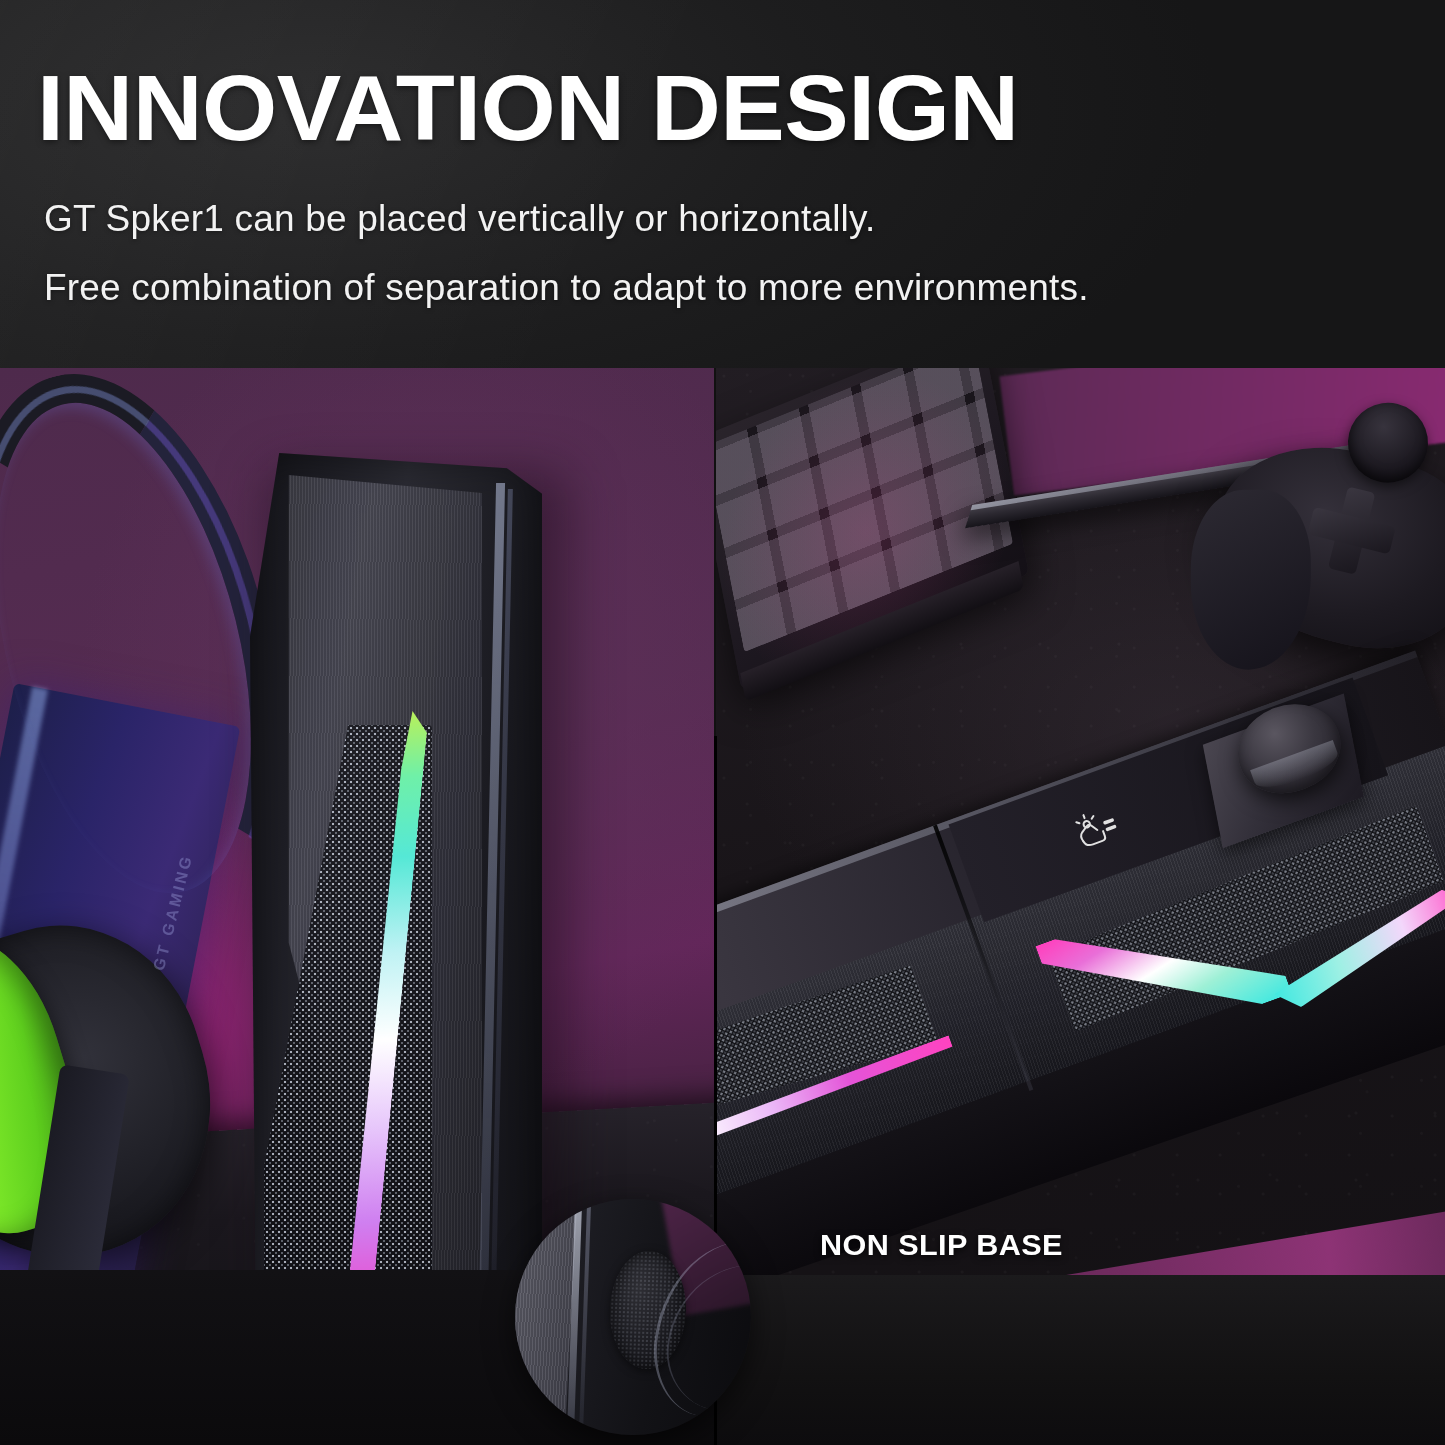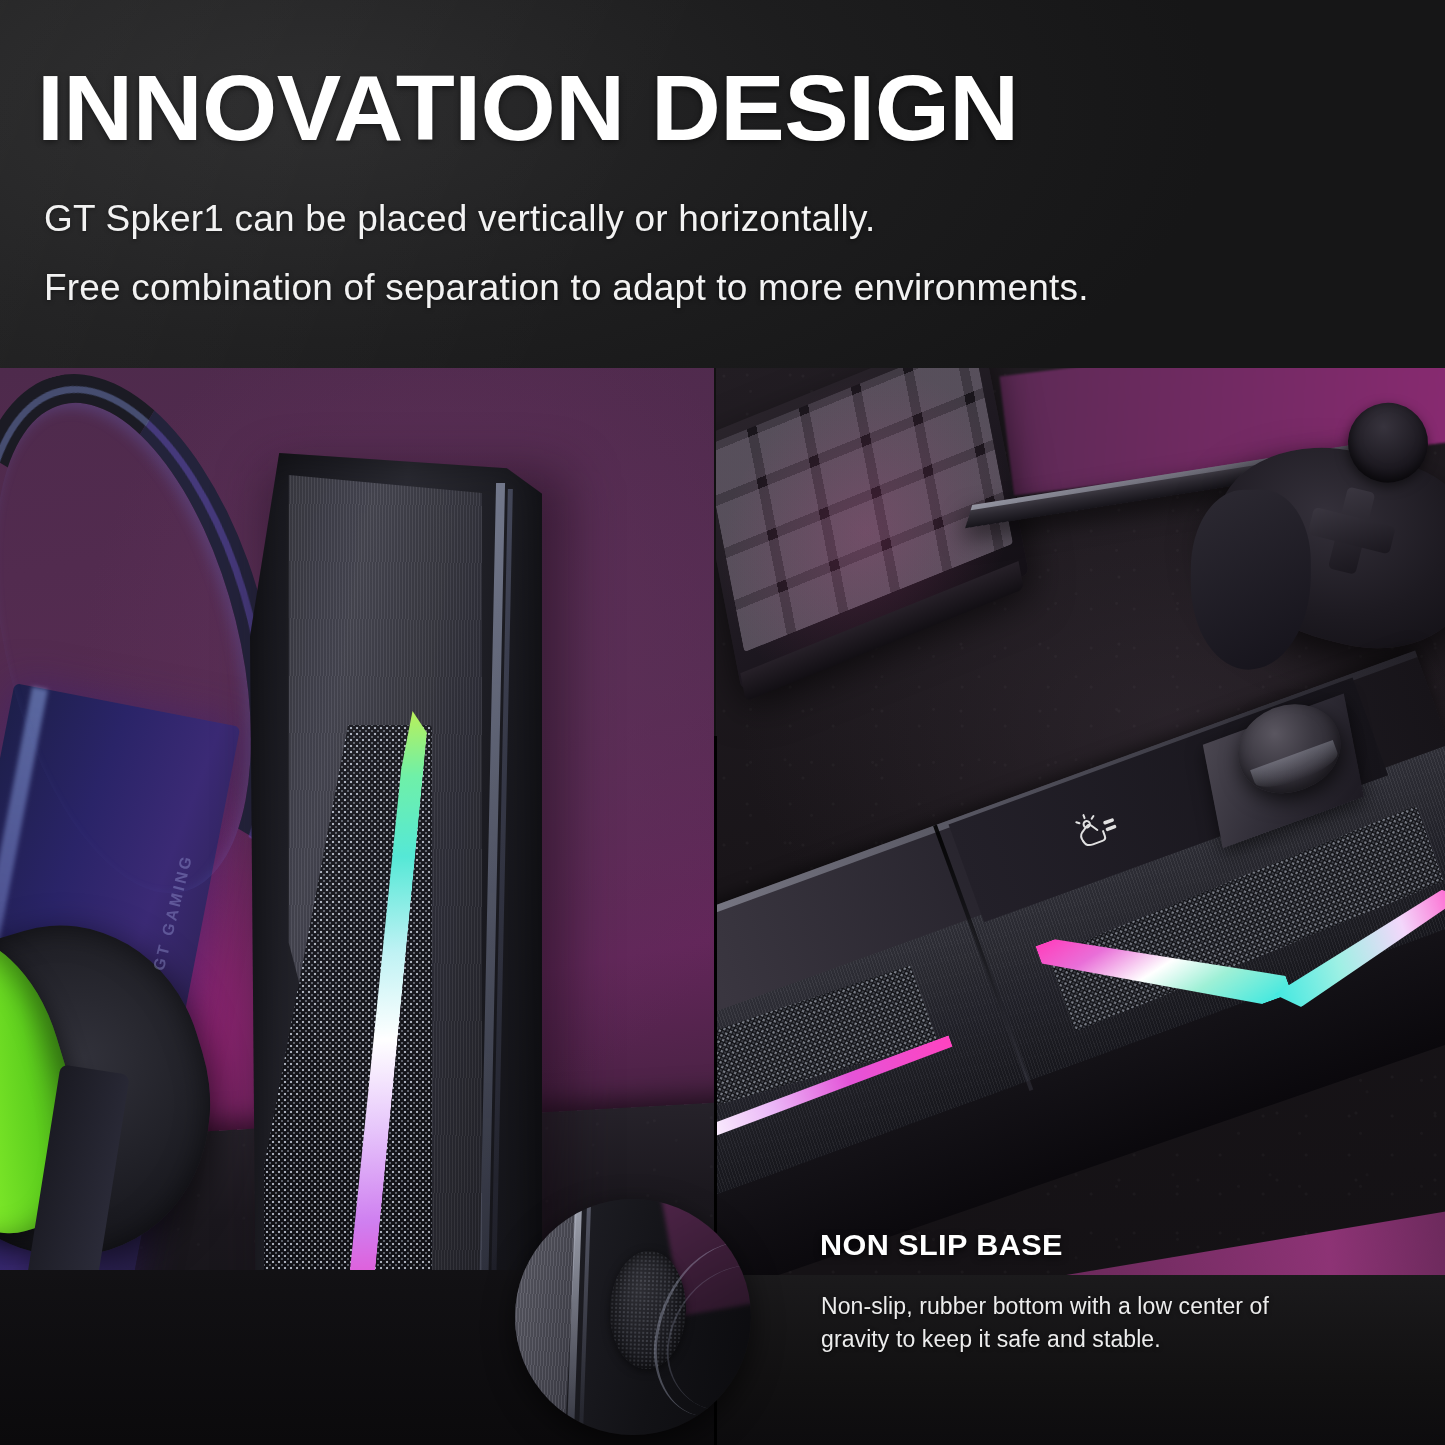--- a/index.html
+++ b/index.html
@@ -592,16 +592,14 @@
     <div class="inset-purple"></div>
     <div class="inset-metal"></div>
     <div class="inset-line"></div>
     <div class="inset-line2"></div>
     <div class="inset-pad"></div>
     <div class="inset-curve"></div>
     <div class="inset-curve2"></div>
   </div>
 
   <div class="cap-title">NON SLIP BASE</div>
-  <div class="cap-l1">Non-slip, rubber bottom with a low center of</div>
-  <div class="cap-l2">gravity to keep it safe and stable.</div>
 
 </div>
 
 </body></html>

